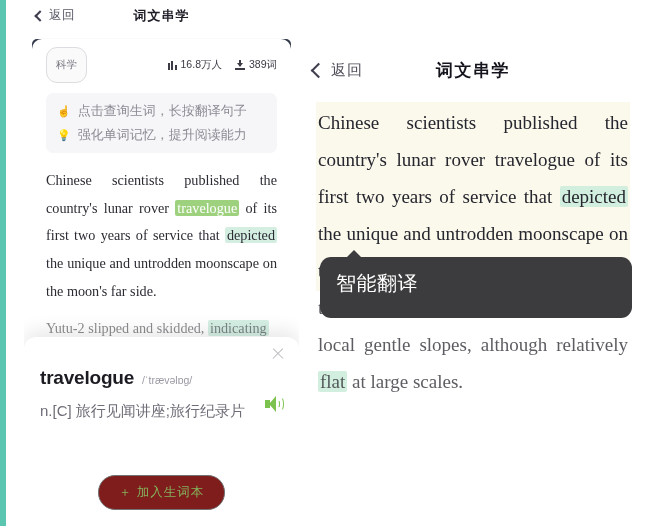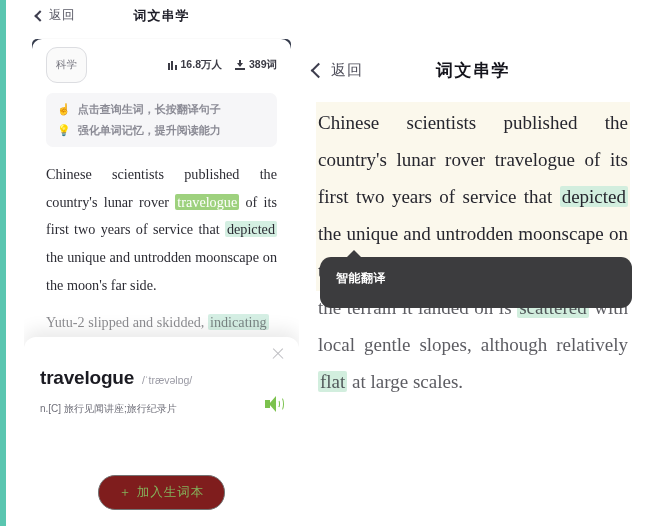--- a/index.html
+++ b/index.html
@@ -60,21 +60,21 @@
   .meta-row {
     display: flex; align-items: center; justify-content: space-between;
     padding: 8px 14px 0 14px;
   }
   .tag-pill {
     border: 1px solid #dcdde1; border-radius: 11px;
     padding: 10px 9px; font-size: 10.5px; color: #75757f;
     background: #fafafa;
   }
   .stats { display: flex; align-items: center; gap: 13px; }
-  .stat { display: flex; align-items: center; gap: 4px; font-size: 10.5px; color: #3b3b45; font-weight: bold; }
+  .stat { display: flex; align-items: center; gap: 4px; font-size: 10.5px; color: #3b3b45; font-weight: normal; }
   .ico-bars { display:inline-block; width:9px; height:9px; position:relative; }
   .ico-bars i { position:absolute; bottom:0; width:2px; background:#3b3b45; }
   .ico-bars i:nth-child(1){ left:0; height:7px; }
   .ico-bars i:nth-child(2){ left:3.5px; height:9px; }
   .ico-bars i:nth-child(3){ left:7px; height:5px; }
   .ico-dl { display:inline-block; width:10px; height:10px; position:relative; }
   .ico-dl::before{
     content:""; position:absolute; left:4px; top:0; width:2px; height:6px; background:#3b3b45;
   }
   .ico-dl::after{
@@ -84,21 +84,21 @@
     position:absolute; left:2px; top:3px; width:0; height:0;
     border-left:3px solid transparent; border-right:3px solid transparent; border-top:4px solid #3b3b45;
   }
 
   .tip-box {
     margin: 10px 14px 0 14px; background: #f6f6f8; border-radius: 7px;
     padding: 9px 11px;
   }
   .tip-line { display: flex; align-items: center; gap: 7px; margin-bottom: 6px; }
   .tip-line:last-child { margin-bottom: 0; }
-  .tip-text { font-size: 11px; color: #8b8b95; font-weight: bold; }
+  .tip-text { font-size: 13px; color: #8b8b95; }
   .ico-hand { font-size: 11px; color: #a8a8b2; line-height: 1; }
   .ico-bulb { font-size: 11px; color: #a8a8b2; line-height: 1; }
 
   .article {
     padding: 14px 14px 0 14px;
     font-family: "Liberation Serif", serif;
     font-size: 14.2px; line-height: 1.95; color: #2b2b33;
     text-align: justify; text-align-last: left;
   }
   .article p { margin-bottom: 10px; }
@@ -145,21 +145,21 @@
   .spk-cone {
     position:absolute; left:4px; top:0; width:0; height:0;
     border-top:8px solid transparent; border-bottom:8px solid transparent; border-right:7px solid #7cc24e;
   }
   .spk-wave {
     position:absolute; border:1.4px solid #7cc24e; border-left-color:transparent;
     border-top-color:transparent; border-bottom-color:transparent; border-radius:50%;
   }
   .spk-w1 { left:11px; top:4px; width:4px; height:8px; }
   .spk-w2 { left:13px; top:1px; width:6px; height:14px; }
-  .dict-def { margin-top: 13px; font-size: 10px; color: #6e6e78; }
+  .dict-def { margin-top: 13px; font-size: 15px; color: #6e6e78; }
 
   .add-btn-wrap {
     position: absolute; left: 0; bottom: 16px; width: 275px;
     display: flex; justify-content: center;
   }
   .add-btn {
     border: 1px solid #737373; border-radius: 17px;
     padding: 8px 20px; font-size: 12.5px; color: #84b35c;
     background: #7f1d1d; cursor: pointer; letter-spacing: 1px;
   }
@@ -200,21 +200,21 @@
   .tooltip {
     position: absolute; left: 320px; top: 257px; width: 312px;
     background: #3c3c3e; border-radius: 11px; padding: 13px 16px 15px 16px;
     color: #ffffff;
   }
   .tooltip::before {
     content: ""; position: absolute; left: 26px; top: -7px;
     border-left: 8px solid transparent; border-right: 8px solid transparent;
     border-bottom: 8px solid #3c3c3e;
   }
-  .tt-title { font-size: 12px; font-weight: bold; margin-bottom: 6px; letter-spacing: .5px; }
+  .tt-title { font-size: 20px; font-weight: normal; margin-bottom: 6px; letter-spacing: .5px; }
   .tt-body { font-size: 13.2px; line-height: 1.72; color: #f2f2f4; text-align: justify; }
 </style>
 </head>
 <body>
 
 <div id="root">
 
   <div class="edge-strip"></div>
   <div class="edge-strip-inner"></div>
 

